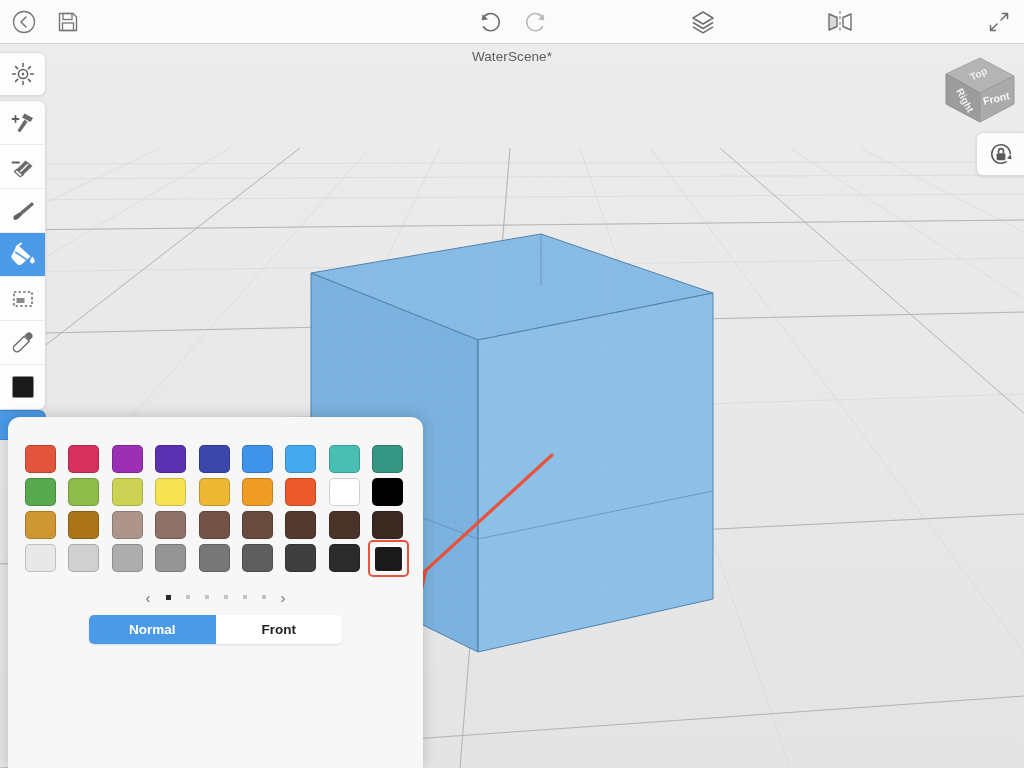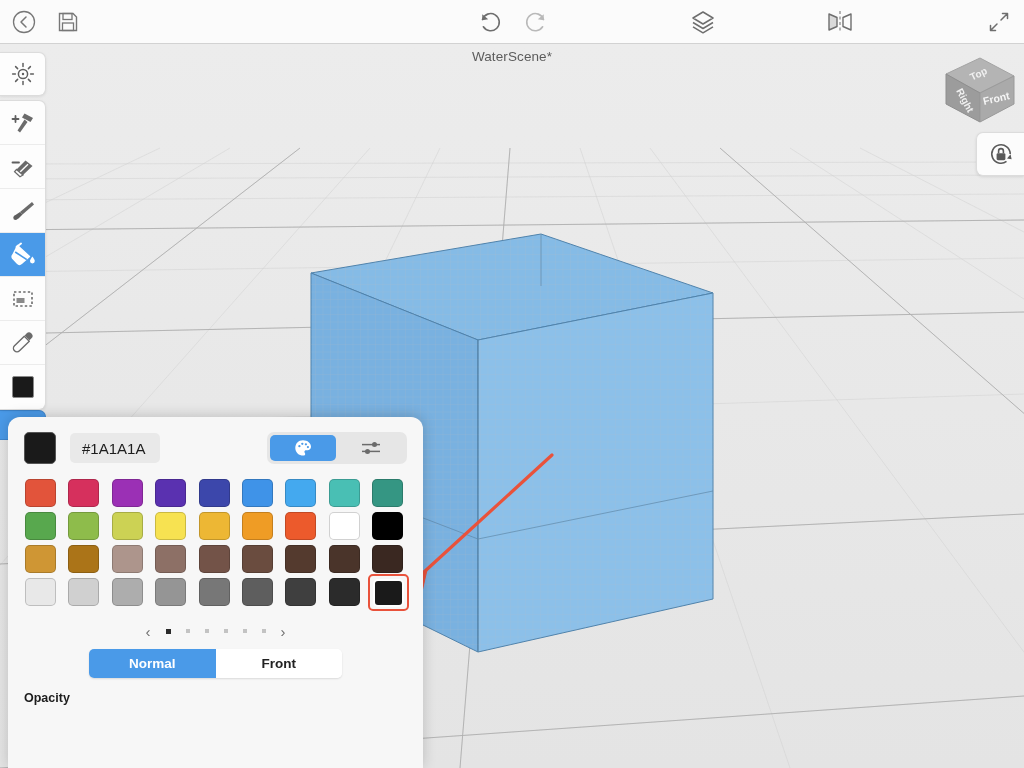--- a/index.html
+++ b/index.html
@@ -392,43 +392,20 @@
         <path d="M15.3 7.2 L20.3 12.2 L10.5 21.8 a3.5 3.5 0 0 1 -5 -5 z" fill="#fdfdfd" stroke="#6b6b6b" stroke-width="1.4" stroke-linejoin="round"></path>
       </svg>
     </div>
     <div class="tool swatch-tool">
       <div class="tool-swatch"></div>
     </div>
   </div>
 
   <div id="colorpanel">
 
-    <div class="cp-head">
-      <div id="cp-current" style="background: rgb(26, 26, 26);"></div>
-      <div id="hexfield">#1A1A1A</div>
-      <div id="modeseg">
-        <div class="seg-btn active">
-          <svg width="20" height="20" viewBox="0 0 20 20">
-            <path d="M10 2.2 c4.6 0 8 2.9 8 6.6 c0 2.3 -1.8 3.4 -3.4 3.4 h-1.5 c-1 0 -1.7 .7 -1.7 1.6 c0 .4 .2 .8 .4 1.1 c.3 .4 .4 .7 .4 1.1 c0 .9 -.8 1.6 -1.9 1.6 c-4.4 0 -8 -3.4 -8 -7.7 S5.4 2.2 10 2.2 z" fill="#ffffff"></path>
-            <circle cx="6.4" cy="8.2" r="1.15" fill="#4a9ae8"></circle>
-            <circle cx="9.3" cy="5.8" r="1.15" fill="#4a9ae8"></circle>
-            <circle cx="12.9" cy="6.3" r="1.15" fill="#4a9ae8"></circle>
-            <circle cx="14.9" cy="9.1" r="1.1" fill="#4a9ae8"></circle>
-          </svg>
-        </div>
-        <div class="seg-btn">
-          <svg width="24" height="20" viewBox="0 0 24 20">
-            <line x1="3" y1="6.6" x2="21" y2="6.6" stroke="#6b6b6b" stroke-width="1.5"></line>
-            <line x1="3" y1="13.4" x2="21" y2="13.4" stroke="#6b6b6b" stroke-width="1.5"></line>
-            <circle cx="15.5" cy="6.6" r="2.5" fill="#6b6b6b"></circle>
-            <circle cx="8.5" cy="13.4" r="2.5" fill="#6b6b6b"></circle>
-          </svg>
-        </div>
-      </div>
-    </div>
 
     <div id="swatches">
         <div class="sw-cell">
           <div class="sw" style="background: rgb(226, 84, 59);"></div>
         </div>
         <div class="sw-cell">
           <div class="sw" style="background: rgb(214, 48, 93);"></div>
         </div>
         <div class="sw-cell">
           <div class="sw" style="background: rgb(155, 48, 181);"></div>
@@ -546,16 +523,15 @@
           <span class="dot"></span>
         </span>
       <span class="chev">›</span>
     </div>
 
     <div id="blendseg">
       <div class="blend-btn active">Normal</div>
       <div class="blend-btn">Front</div>
     </div>
 
-    <div id="opacity-label">Opacity</div>
 
   </div>
 </div>
 
 </body></html>

